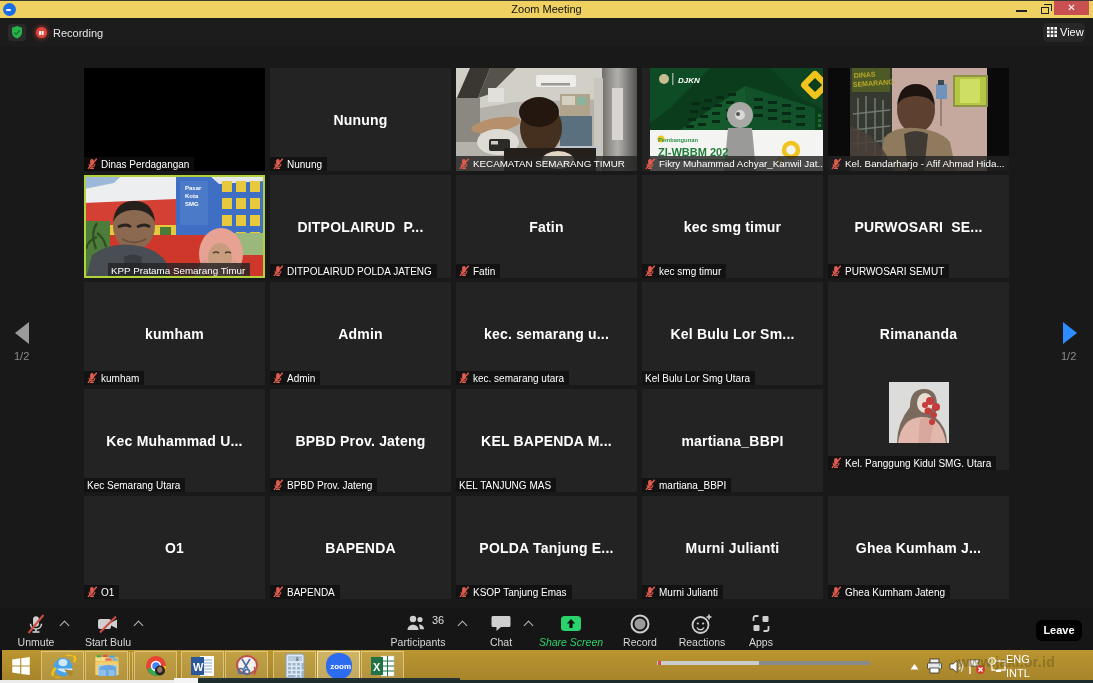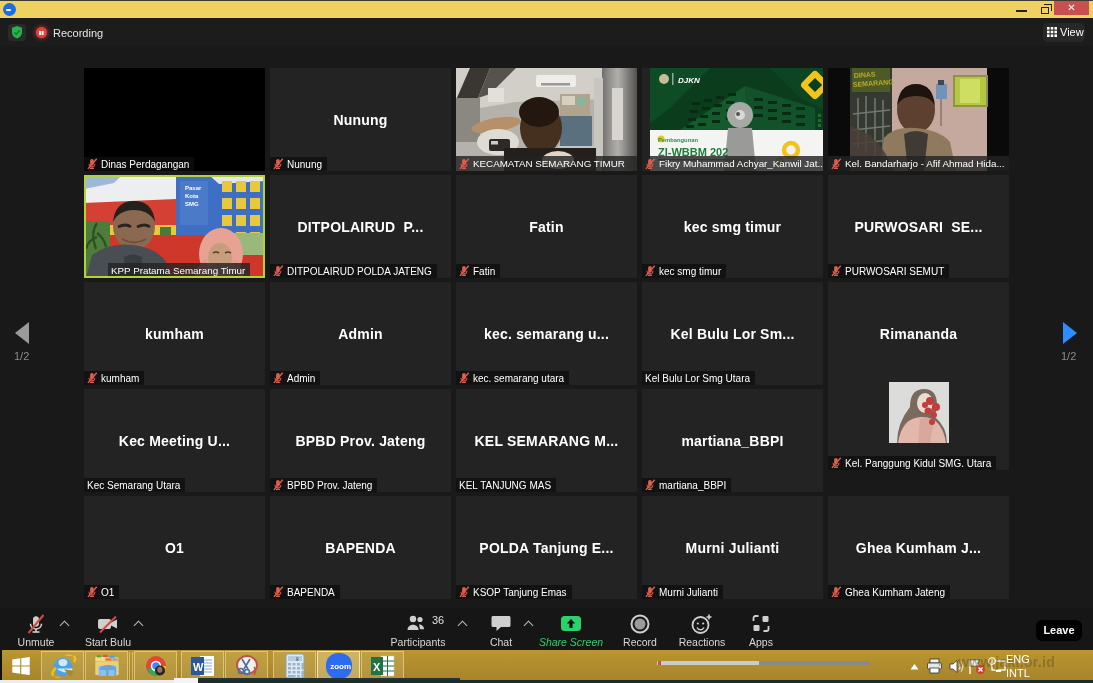--- a/index.html
+++ b/index.html
@@ -74,20 +74,21 @@
   <path d="M2.2 6.1c0 1.9 1.45 3.4 3.2 3.4s3.2-1.5 3.2-3.4" stroke="#e05c4f" stroke-width="1.1" fill="none"></path>
   <line x1="5.4" y1="9.5" x2="5.4" y2="11.2" stroke="#e05c4f" stroke-width="1.1"></line>
   <line x1="3.2" y1="11.3" x2="7.6" y2="11.3" stroke="#e05c4f" stroke-width="1.3"></line>
   <line x1="1" y1="11.8" x2="10.6" y2="0.8" stroke="#e05c4f" stroke-width="1.6"></line>
 </g>
 </defs>
 </svg>
 
 <div id="titlebar">
   <div class="ticon"></div>
+  <div class="ttext">Zoom Meeting</div>
   <div id="tmin"></div>
   <div id="trest">
         <div class="r1"></div>
         <div class="r2"></div>
       </div>
   <div id="tclose">✕</div>
 </div>
 
 <div id="menubar">
   <div class="shieldbox"></div>
@@ -348,31 +349,31 @@
         <div class="nm">Kel Bulu Lor Sm...</div>
         <div class="lbl">Kel Bulu Lor Smg Utara</div>
       </div>
 <div class="tile " style="left:828px;top:282px;">
         <div class="nm">Rimananda</div>
         <div class="lbl"><svg width="11" height="12" viewBox="0 0 12 13">
             <use href="#micoff"></use>
           </svg>Rimananda</div>
       </div>
 <div class="tile " style="left:84px;top:389px;">
-        <div class="nm">Kec Meeting U...</div>
+        <div class="nm">Kec Muhammad U...</div>
         <div class="lbl">Kec Semarang Utara</div>
       </div>
 <div class="tile " style="left:270px;top:389px;">
         <div class="nm">BPBD Prov. Jateng</div>
         <div class="lbl"><svg width="11" height="12" viewBox="0 0 12 13">
             <use href="#micoff"></use>
           </svg>BPBD Prov. Jateng</div>
       </div>
 <div class="tile " style="left:456px;top:389px;">
-        <div class="nm">KEL SEMARANG M...</div>
+        <div class="nm">KEL BAPENDA M...</div>
         <div class="lbl">KEL TANJUNG MAS</div>
       </div>
 <div class="tile " style="left:642px;top:389px;">
         <div class="nm">martiana_BBPI</div>
         <div class="lbl"><svg width="11" height="12" viewBox="0 0 12 13">
             <use href="#micoff"></use>
           </svg>martiana_BBPI</div>
       </div>
 <div class="tile " style="left:828px;top:367px;text-align:center;">
         <svg width="181" height="103" viewBox="0 0 181 103" style="position:absolute;left:0;top:0;">

